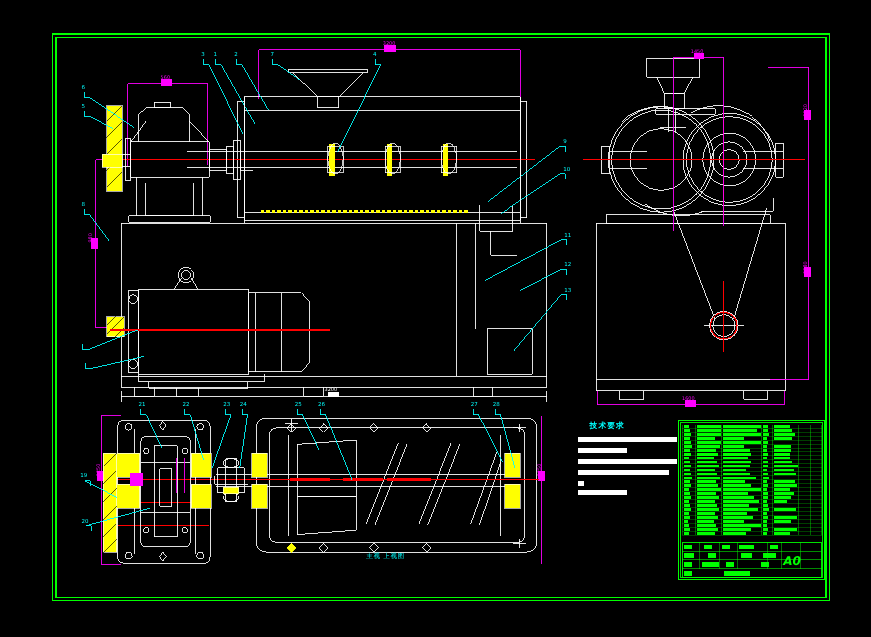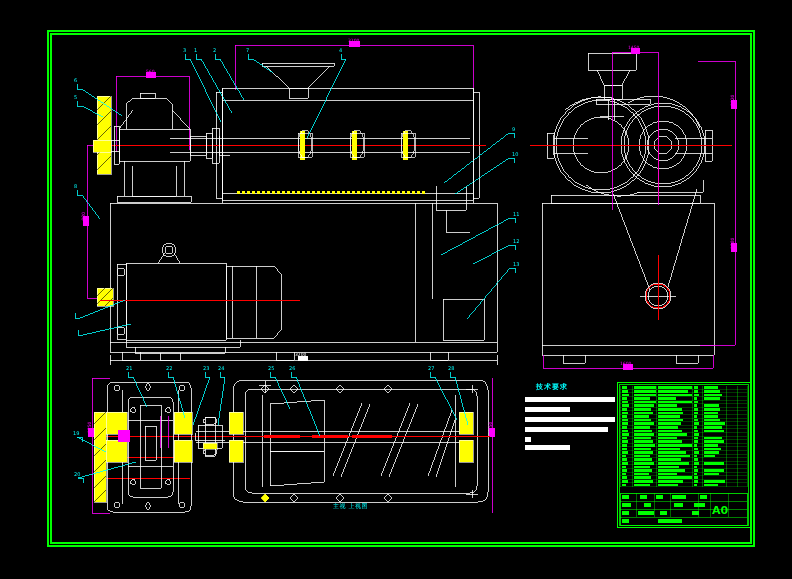--- a/index.html
+++ b/index.html
@@ -646,21 +646,21 @@
           <line x1="728" x2="728" y1="493" y2="517" stroke="#00ff00" stroke-width="0.4"></line>
         </g>
     </g>
 
   </svg>
 
   <div class="lbl" style="left:536px;top:384px;font-size:7px;color:#00ffff;letter-spacing:1px;font-weight:bold;">技术要求</div>
 
   <div class="lbl" style="left:333px;top:503px;font-size:6px;color:#00ffff;letter-spacing:0.5px;">主视 上视图</div>
 
-  <div class="lbl" style="left:712px;top:505px;font-size:11px;color:#00ff00;font-weight:bold;">A0</div>
+  <div class="lbl" style="left:712px;top:505px;font-size:11px;color:#00ff00;font-weight:bold;font-style:italic;">A0</div>
 <div class="lbl" style="left: 183px; top: 48px; font-size: 5px; color: rgb(0, 255, 255);">3</div>
     <div class="lbl" style="left: 194px; top: 48px; font-size: 5px; color: rgb(0, 255, 255);">1</div>
     <div class="lbl" style="left: 213px; top: 48px; font-size: 5px; color: rgb(0, 255, 255);">2</div>
     <div class="lbl" style="left: 246px; top: 48px; font-size: 5px; color: rgb(0, 255, 255);">7</div>
     <div class="lbl" style="left: 339px; top: 48px; font-size: 5px; color: rgb(0, 255, 255);">4</div>
     <div class="lbl" style="left: 74px; top: 78px; font-size: 5px; color: rgb(0, 255, 255);">6</div>
     <div class="lbl" style="left: 74px; top: 95px; font-size: 5px; color: rgb(0, 255, 255);">5</div>
     <div class="lbl" style="left: 74px; top: 184px; font-size: 5px; color: rgb(0, 255, 255);">8</div>
     <div class="lbl" style="left: 512px; top: 127px; font-size: 5px; color: rgb(0, 255, 255);">9</div>
     <div class="lbl" style="left: 512px; top: 152px; font-size: 5px; color: rgb(0, 255, 255);">10</div>

